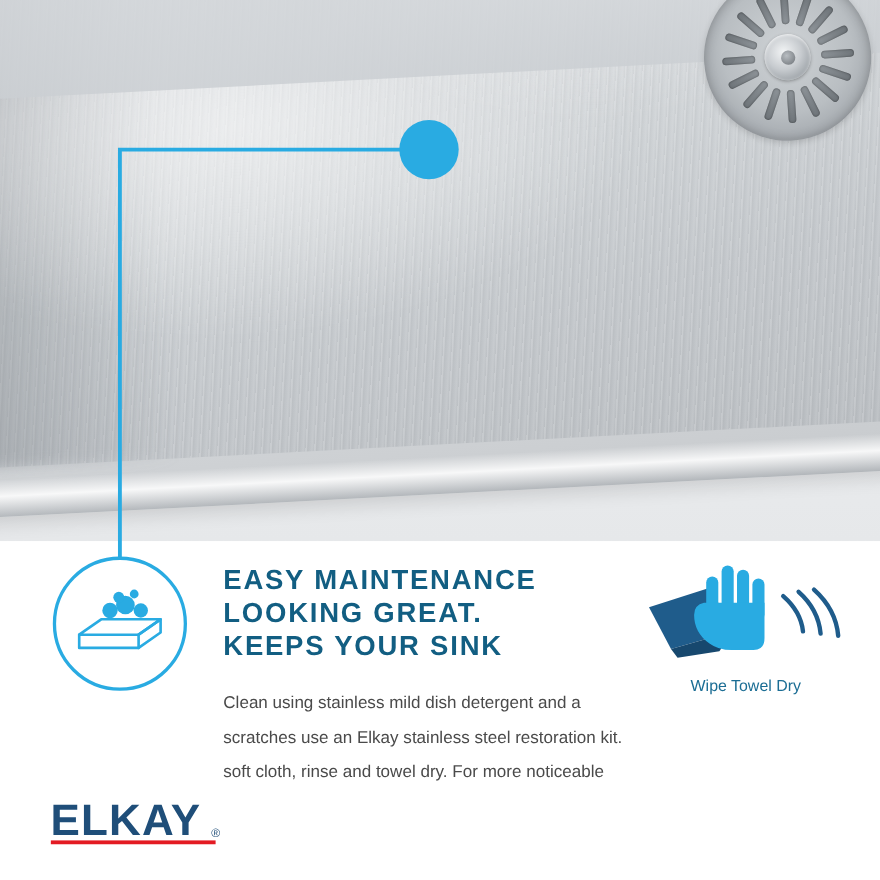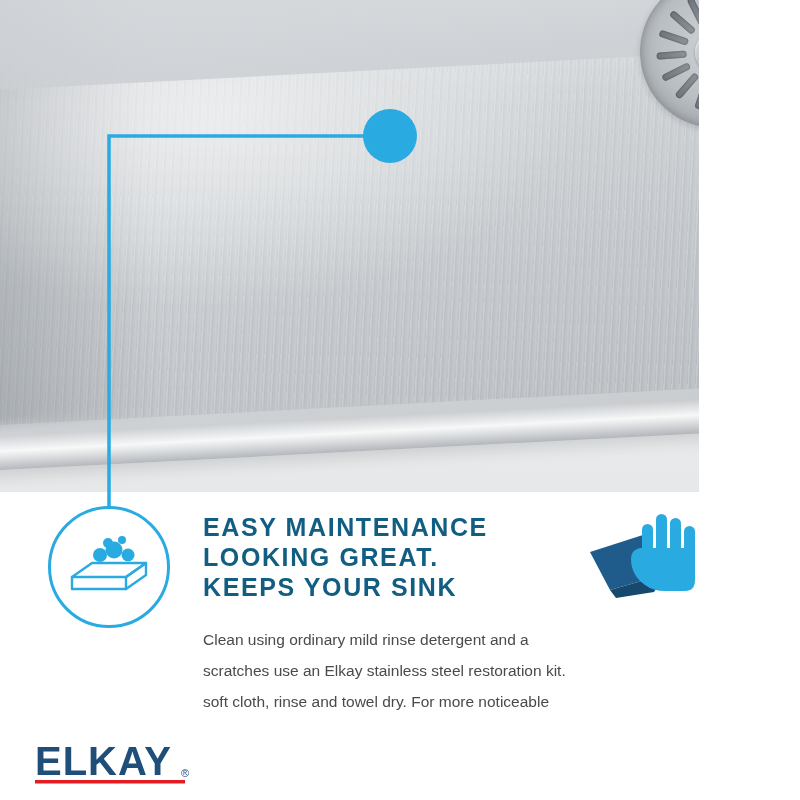--- a/index.html
+++ b/index.html
@@ -9,25 +9,24 @@
   }
   body {
     width: 800px;
     height: 800px;
     overflow: hidden;
     font-family: "Liberation Sans", sans-serif;
     position: relative;
   }
   #page {
     position: relative;
-    width: 668px;
+    width: 800px;
     height: 800px;
     background: #ffffff;
     overflow: hidden;
-    padding-left: 31px;
   }
 
   
   .photo {
     position: absolute;
     left: 0;
     top: 0;
     width: 800px;
     height: 492px;
     overflow: hidden;
@@ -257,25 +256,24 @@
     top: 616px;
     width: 196px;
     text-align: center;
     color: #1b6d94;
     font-size: 14.5px;
   }
 
   
   .logo {
     position: absolute;
-    left: 35px;
+    left: 46px;
     top: 726px;
     width: 180px;
     height: 44px;
-    margin-top: 16px;
   }
   .logo-text {
     font-family: "Liberation Sans", sans-serif;
     font-weight: bold;
     font-size: 40px;
     letter-spacing: 1px;
     fill: #1F4E79;
   }
   .reg {
     font-size: 11px;
@@ -344,21 +342,21 @@
     </svg>
   </div>
 
   <div class="headline">
     <div>Easy Maintenance</div>
     <div>Looking Great.</div>
     <div>Keeps Your Sink</div>
   </div>
 
   <div class="body-copy">
-    <span>Clean using ordinary mild rinse detergent and a</span>
+    <span>Clean using stainless mild dish detergent and a</span>
     <span>scratches use an Elkay stainless steel restoration kit.</span>
     <span>soft cloth, rinse and towel dry. For more noticeable</span>
   </div>
 
   <div class="wipe-graphic">
     <svg width="190" height="100" viewBox="0 0 190 100">
 
       <path d="M10 44 L66 26 L86 66 L30 82 Z" fill="#1F5C8B"></path>
       <path d="M30 82 L86 66 L74 84 L36 90 Z" fill="#17486e"></path>
 
@@ -370,20 +368,21 @@
         <path d="M60 40 q-9 2 -9 11 q0 16 14 26 q8 6 20 6 l20 0 q10 0 10 -11 l0 -32 z"></path>
       </g>
 
       <g stroke="#1F5C8B" stroke-width="4" fill="none" stroke-linecap="round">
         <path d="M132 34 q16 14 18 32"></path>
         <path d="M146 30 q18 16 20 38"></path>
         <path d="M160 28 q20 18 22 42"></path>
       </g>
     </svg>
   </div>
+  <div class="wipe-caption">Wipe Towel Dry</div>
 
   <div class="logo">
     <svg width="180" height="44" viewBox="0 0 180 44">
       <text class="logo-text" x="0" y="33">ELKAY</text>
       <text class="reg" x="146" y="35">®</text>
       <rect x="0" y="38" width="150" height="3.5" fill="#E31B23"></rect>
     </svg>
   </div>
 
 </div>

